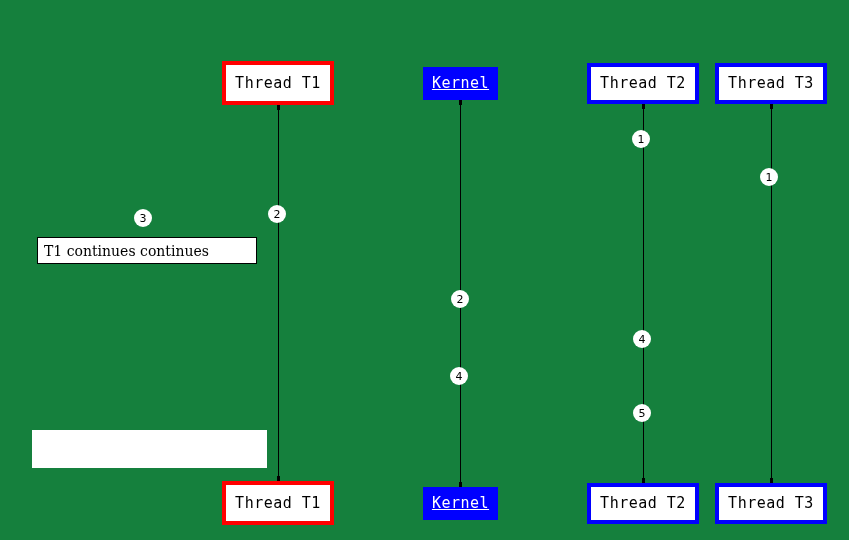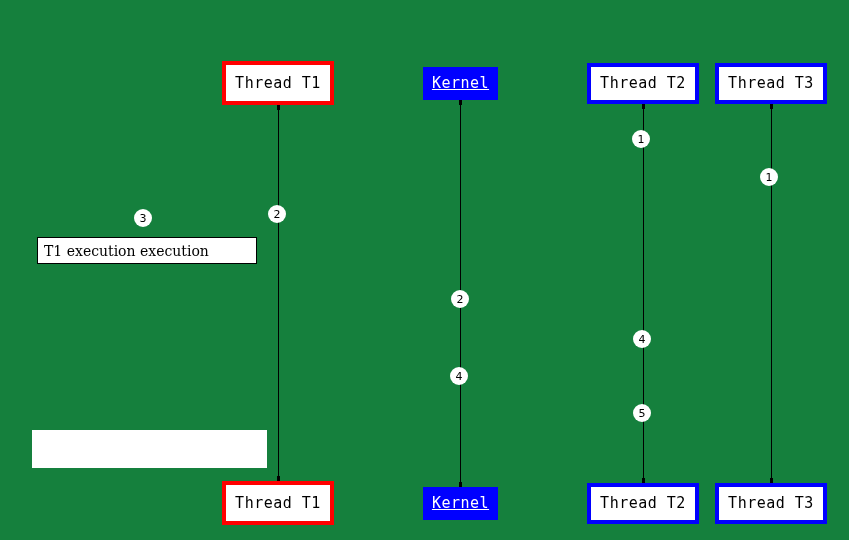--- a/index.html
+++ b/index.html
@@ -113,21 +113,21 @@
     <div class="lifeline" style="left: 642.5px; top: 104px; height: 379px;"></div>
     <div class="lifeline-box outlined" style="left: 587px; top: 63px; width: 112px; height: 41px; border-color: rgb(0, 0, 255);">Thread T2</div>
     <div class="nub" style="left: 641.5px; top: 104px;"></div>
     <div class="lifeline-box outlined" style="left: 587px; top: 483px; width: 112px; height: 41px; border-color: rgb(0, 0, 255);">Thread T2</div>
     <div class="nub" style="left: 641.5px; top: 478px;"></div>
     <div class="lifeline" style="left: 770.5px; top: 104px; height: 379px;"></div>
     <div class="lifeline-box outlined" style="left: 715px; top: 63px; width: 112px; height: 41px; border-color: rgb(0, 0, 255);">Thread T3</div>
     <div class="nub" style="left: 769.5px; top: 104px;"></div>
     <div class="lifeline-box outlined" style="left: 715px; top: 483px; width: 112px; height: 41px; border-color: rgb(0, 0, 255);">Thread T3</div>
     <div class="nub" style="left: 769.5px; top: 478px;"></div>
-    <div class="note-box" style="left: 37px; top: 237px; width: 220px; height: 27px;">T1 execution execution</div>
+    <div class="note-box" style="left: 37px; top: 237px; width: 220px; height: 27px;">T1 continues continues</div>
     <div class="note-box blank" style="left: 32px; top: 430px; width: 235px; height: 38px;"></div>
     <div class="step-marker" style="left: 632px; top: 130px;">1</div>
     <div class="step-marker" style="left: 760px; top: 168px;">1</div>
     <div class="step-marker" style="left: 134px; top: 209px;">3</div>
     <div class="step-marker" style="left: 268px; top: 205px;">2</div>
     <div class="step-marker" style="left: 451px; top: 290px;">2</div>
     <div class="step-marker" style="left: 633px; top: 330px;">4</div>
     <div class="step-marker" style="left: 450px; top: 367px;">4</div>
     <div class="step-marker" style="left: 633px; top: 404px;">5</div>
   </div>

